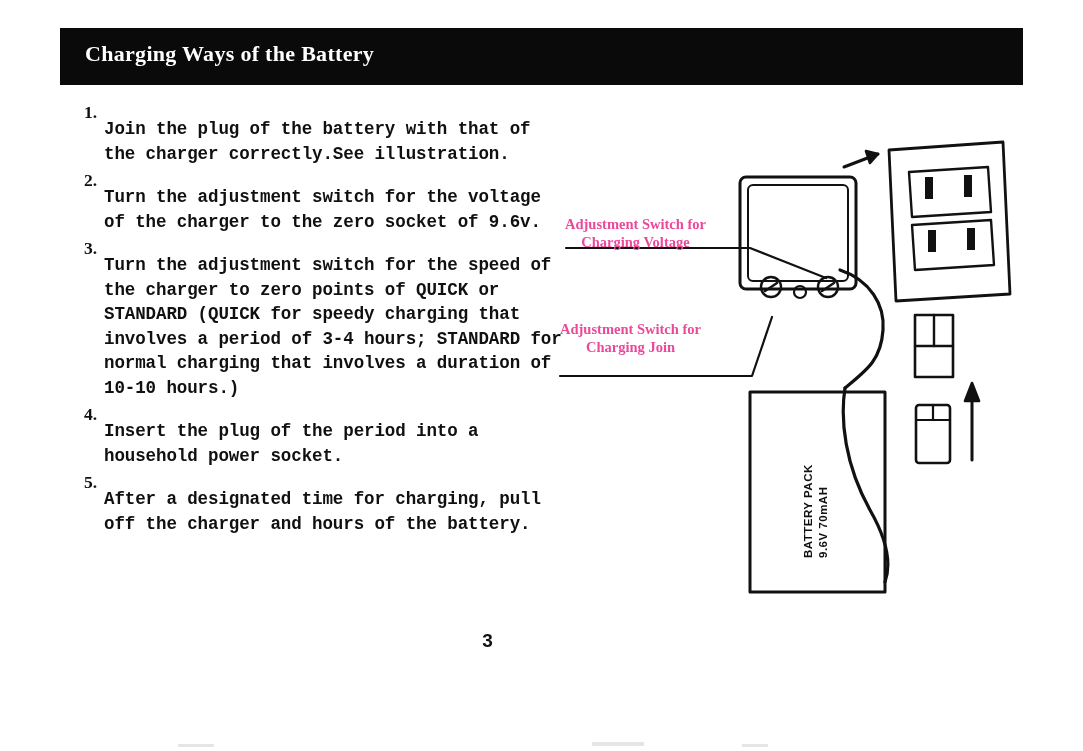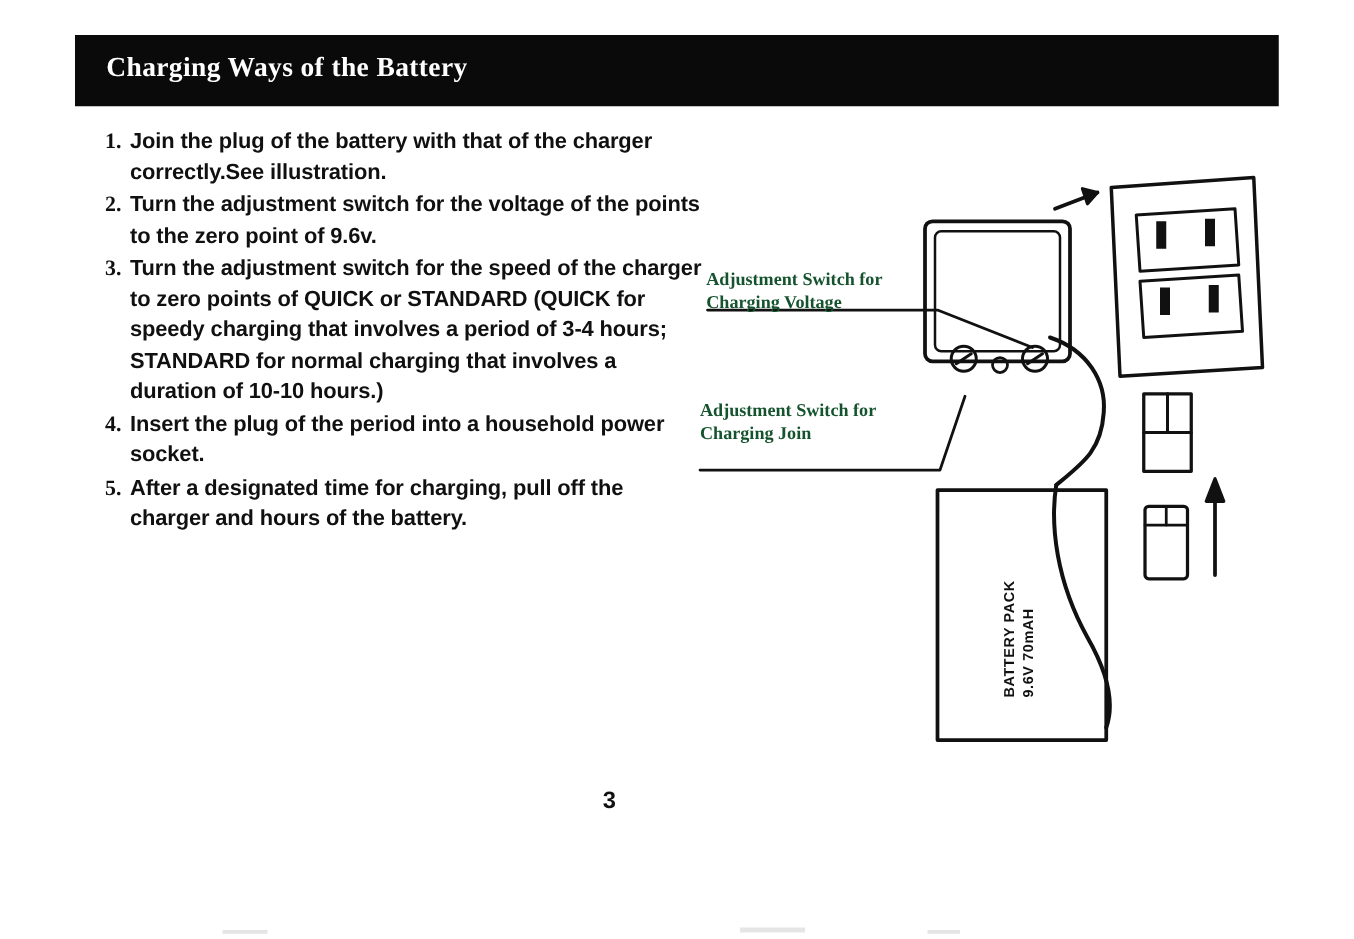--- a/index.html
+++ b/index.html
@@ -60,46 +60,48 @@
   .step-num {
     flex: 0 0 auto;
     width: 20px;
     font-family: "Liberation Serif", serif;
     font-weight: bold;
     font-size: 17.5px;
     line-height: 24.5px;
   }
   .step-text {
     flex: 1 1 auto;
-    font-family: Liberation Sans, sans-serif;
+    font-family: Liberation Mono, monospace;
     font-weight: bold;
     font-size: 17.5px;
     line-height: 24.5px;
     letter-spacing: -0.1px;
+    margin-top: 17px;
   }
 
   
   #illustration {
     position: absolute;
     left: 540px;
     top: 120px;
     width: 510px;
     height: 490px;
   }
   #illustration svg { display: block; }
 
   
   .callout {
     position: absolute;
     font-family: "Liberation Serif", serif;
     font-weight: bold;
     font-size: 14.5px;
     line-height: 18px;
-    color: #14532d;
+    color: #ec4899;
     white-space: nowrap;
+    text-align: center;
   }
   #callout-voltage { left: 565px; top: 215px; }
   #callout-speed   { left: 560px; top: 320px; }
 
   
   #battery-label {
     position: absolute;
     left: 786px;
     top: 440px;
     width: 40px;
@@ -150,21 +152,21 @@
   <div id="header-bar"></div>
   <div id="header-title">Charging Ways of the Battery</div>
 
   <div id="instructions">
     <div class="step">
       <div class="step-num">1.</div>
       <div class="step-text">Join the plug of the battery with that of the charger correctly.See illustration.</div>
     </div>
     <div class="step">
       <div class="step-num">2.</div>
-      <div class="step-text">Turn the adjustment switch for the voltage of the points to the zero point of 9.6v.</div>
+      <div class="step-text">Turn the adjustment switch for the voltage of the charger to the zero socket of 9.6v.</div>
     </div>
     <div class="step">
       <div class="step-num">3.</div>
       <div class="step-text">Turn the  adjustment switch for the speed of the charger to zero points of QUICK or STANDARD (QUICK for speedy charging  that involves a period of  3-4 hours; STANDARD for normal charging that involves  a duration of  10-10 hours.)</div>
     </div>
     <div class="step">
       <div class="step-num">4.</div>
       <div class="step-text">Insert the plug of the period into a household power socket.</div>
     </div>
     <div class="step">

